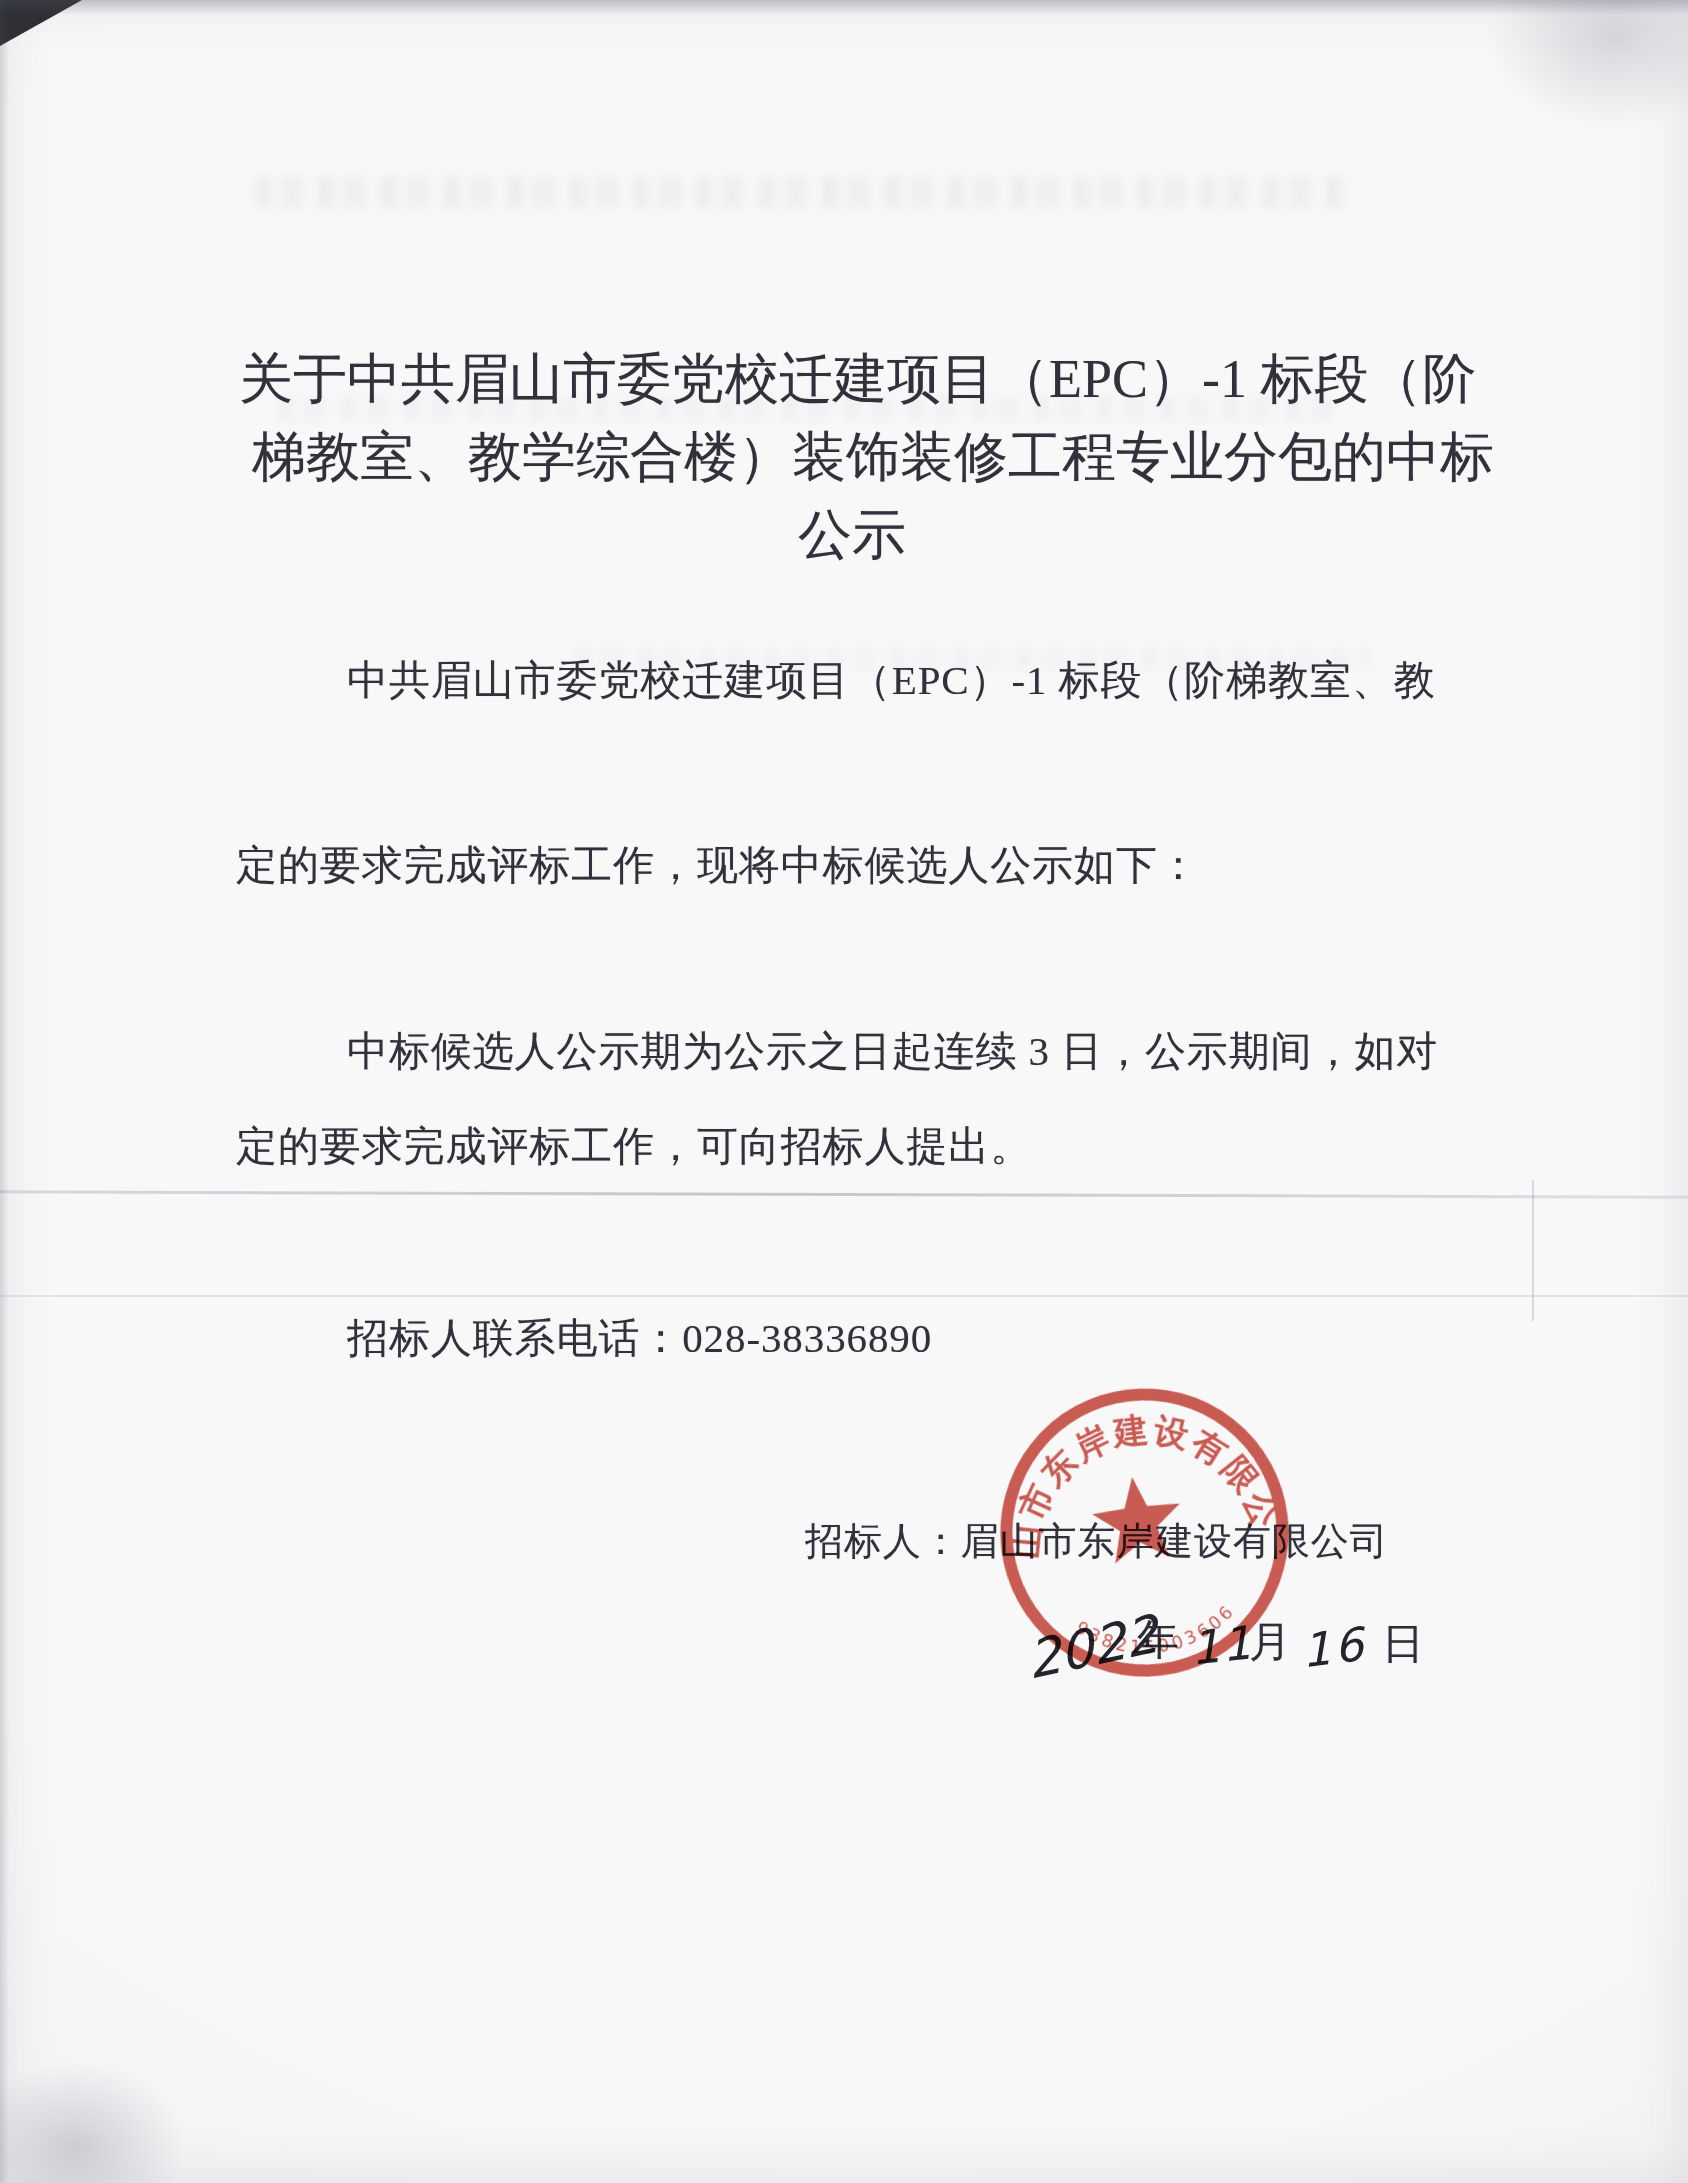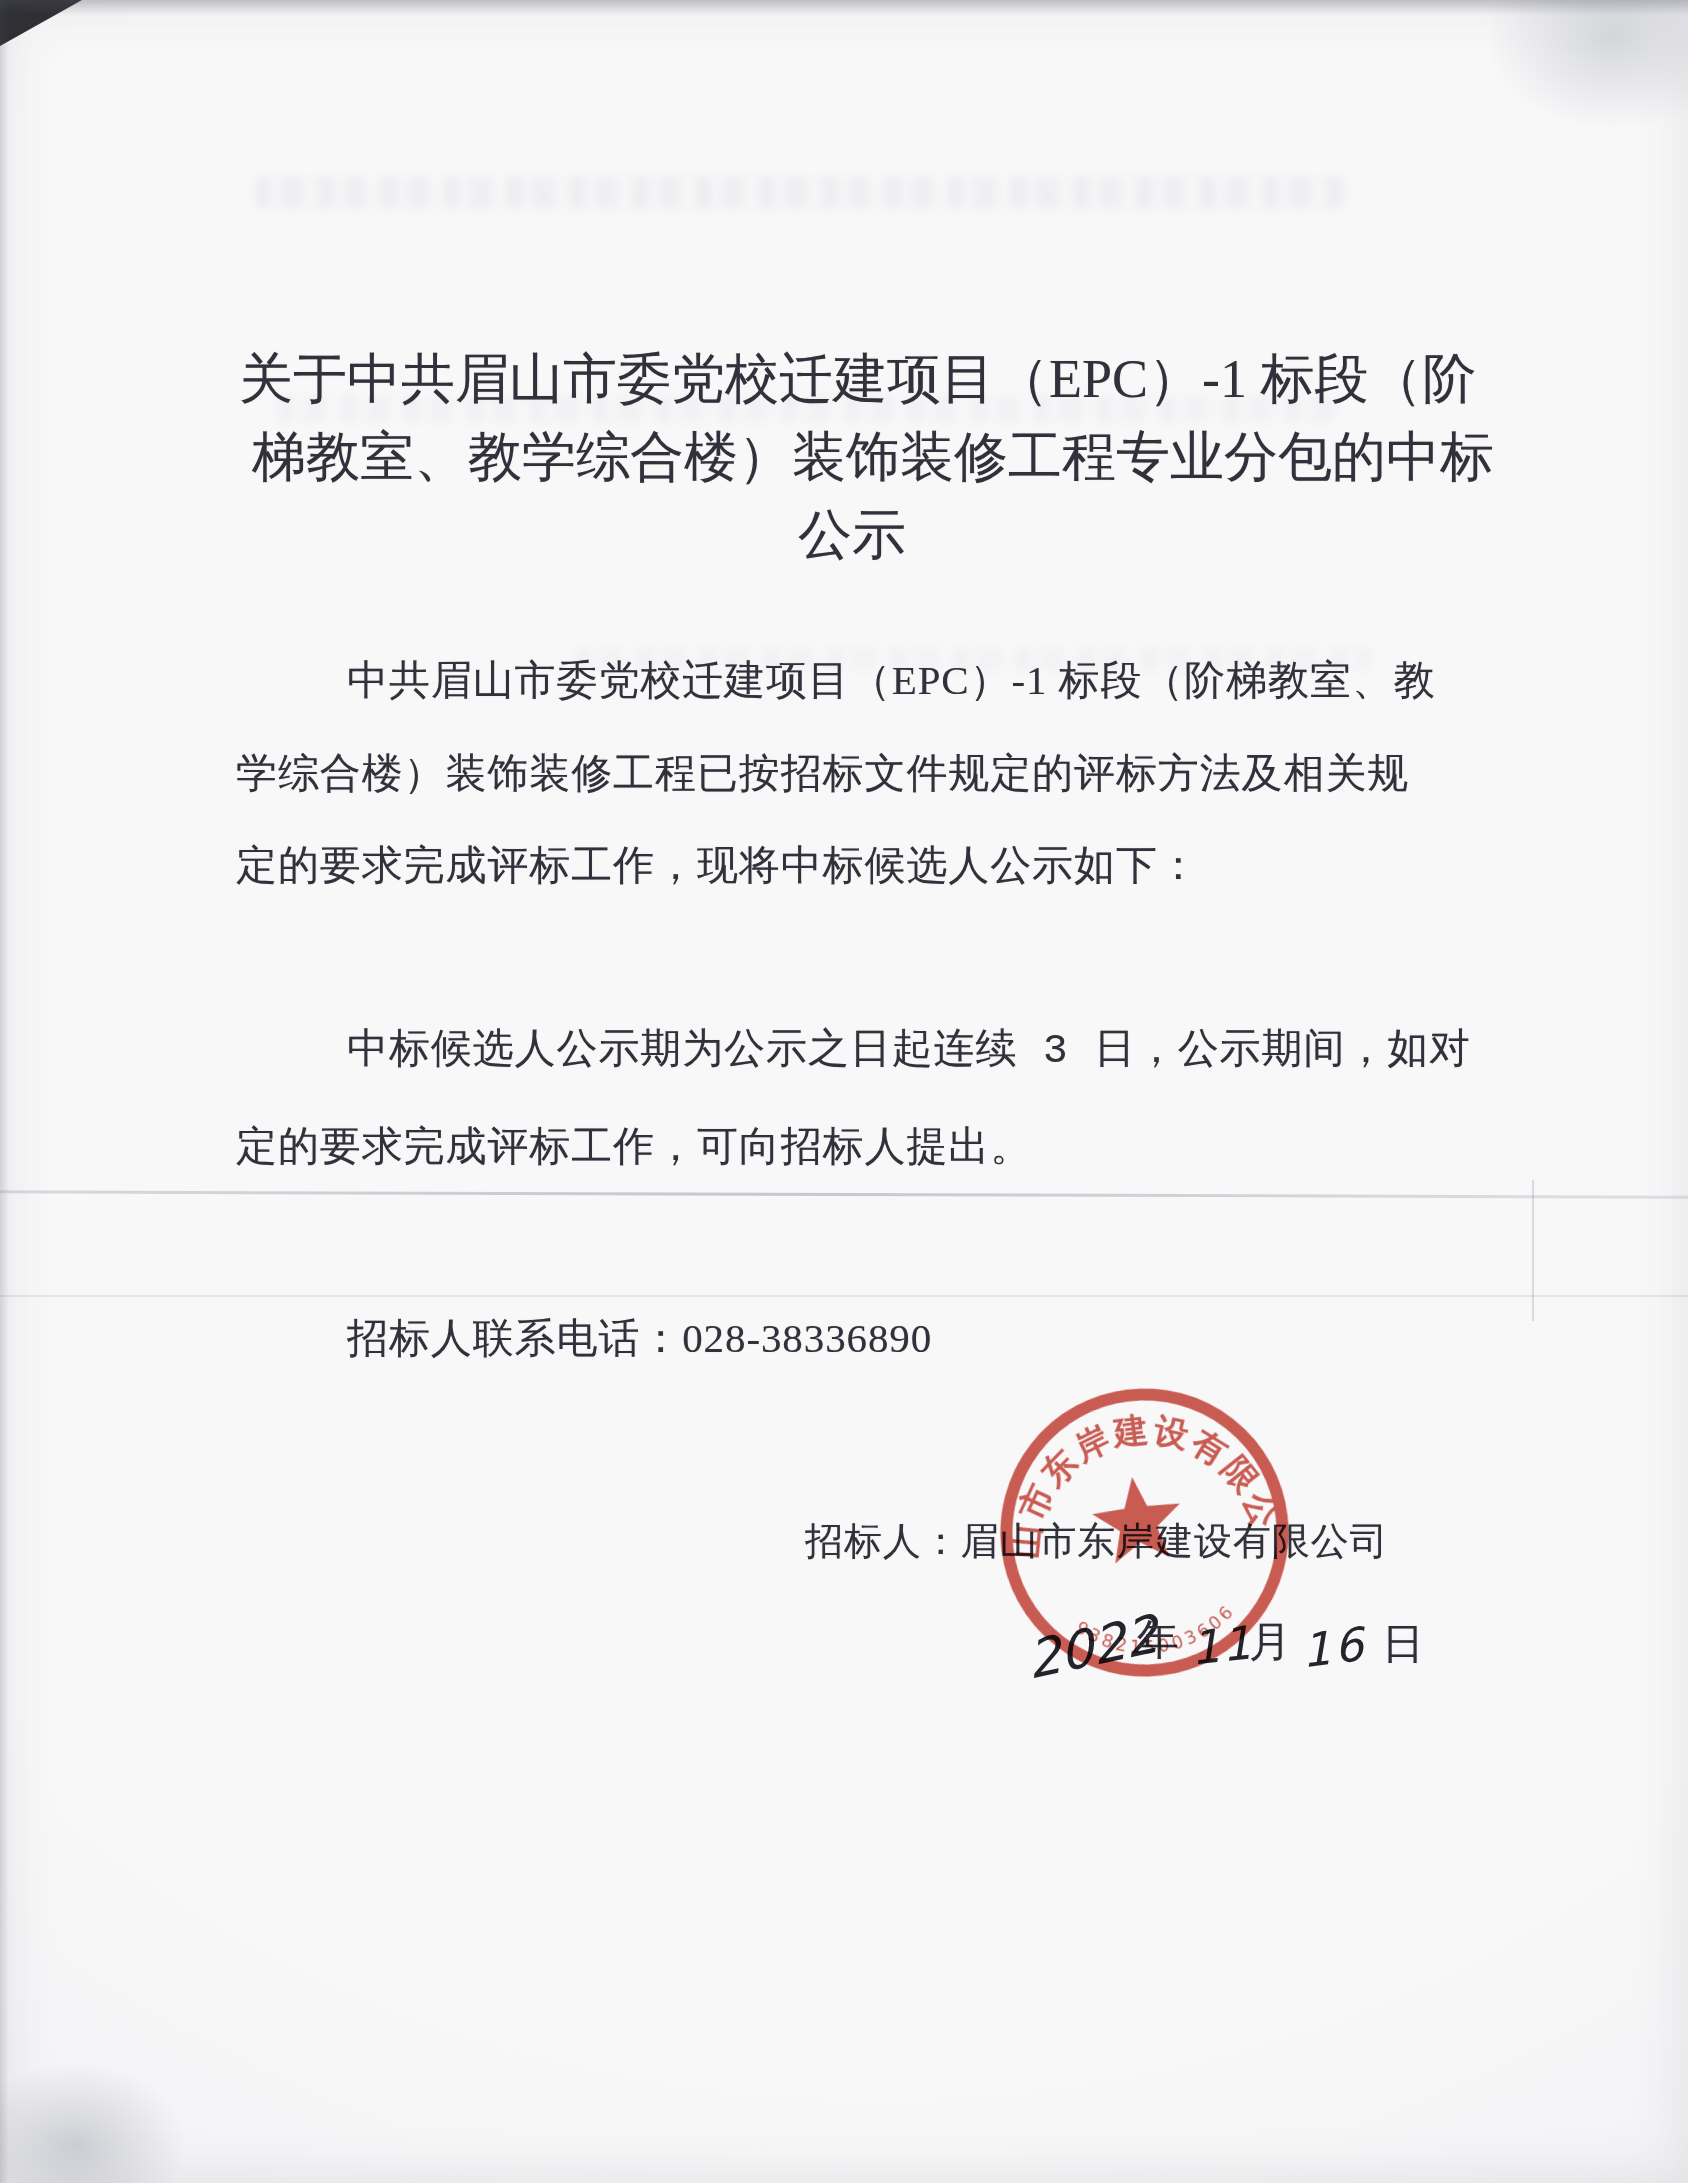--- a/index.html
+++ b/index.html
@@ -69,21 +69,21 @@
   }
   .title{font-size:54px;letter-spacing:0px;line-height:1.2;}
   #title-l1{left:239px;top:347px;}
   #title-l2{left:252px;top:425px;}
   #title-l3{left:798px;top:503px;text-align:center;}
   .body{font-size:41px;letter-spacing:0.9px;line-height:1.25;}
   #body-p1l1{left:347px;top:655px;}
   #body-p1l2{left:236px;top:748px;}
   #body-p1l3{left:236px;top:840px;}
   #body-p2{left:347px;top:933px;}
-  #body-p3l1{left:347px;top:1026px;font-family:Liberation Mono, monospace;}
+  #body-p3l1{left:347px;top:1026px;}
   #body-p3l2{left:236px;top:1121px;}
   #phone-line{left:347px;top:1313px;}
   #bidder-line{left:805px;top:1516px;font-size:38px;letter-spacing:0.9px;z-index:2;}
 
   
   .date-print{position:absolute;font-size:42px;color:#2d2e37;z-index:2;
     text-shadow:0 0 0.9px rgba(50,52,64,.35);}
   .date-hand{
     position:absolute;color:#23242c;z-index:2;
     font-family:"DejaVu Sans",sans-serif;font-style:italic;font-weight:400;
@@ -126,21 +126,20 @@
   <div class="ghost" id="ghost3"></div>
   <div class="fold-h1"></div>
   <div class="fold-h2"></div>
   <div class="fold-v"></div>
 
   <div class="tline title" id="title-l1">关于中共眉山市委党校迁建项目（EPC）-1 标段（阶</div>
   <div class="tline title" id="title-l2">梯教室、教学综合楼）装饰装修工程专业分包的中标</div>
   <div class="tline title" id="title-l3">公示</div>
 
   <div class="tline body" id="body-p1l1">中共眉山市委党校迁建项目（EPC）-1 标段（阶梯教室、教</div>
-  <div class="tline body" id="body-p1l2">学综合楼）装饰装修工程已按招标文件规定的评标方法及相关规</div>
   <div class="tline body" id="body-p1l3">定的要求完成评标工作，现将中标候选人公示如下：</div>
   <div class="tline body" id="body-p3l1">中标候选人公示期为公示之日起连续 3 日，公示期间，如对</div>
   <div class="tline body" id="body-p3l2">定的要求完成评标工作，可向招标人提出。</div>
   <div class="tline body" id="phone-line">招标人联系电话：028-38336890</div>
 
   <div class="tline" id="bidder-line">招标人：眉山市东岸建设有限公司</div>
 
   <span class="date-hand" id="date-year">2022</span>
   <span class="date-print" id="date-year-unit">年</span>
   <span class="date-hand" id="date-month">11</span>

